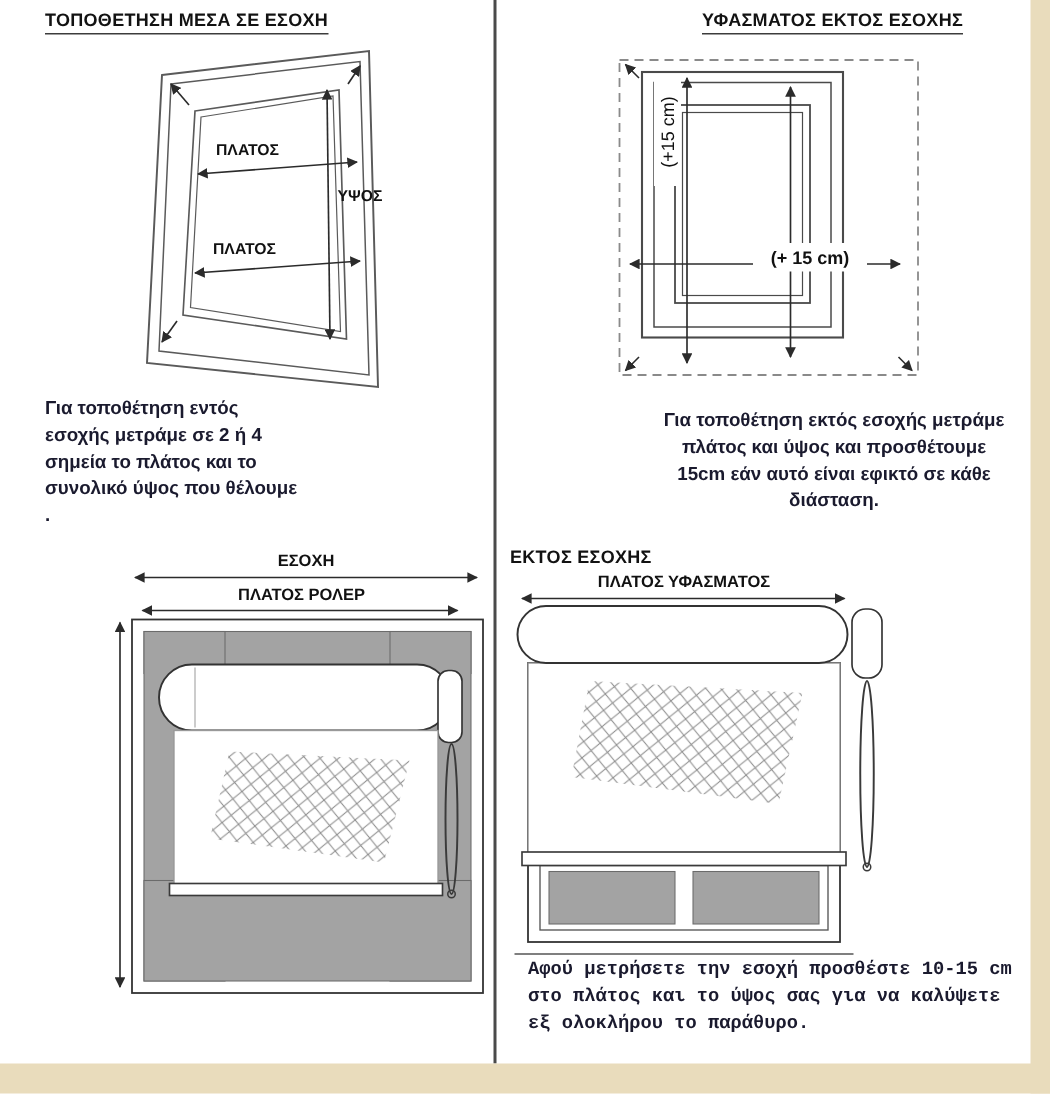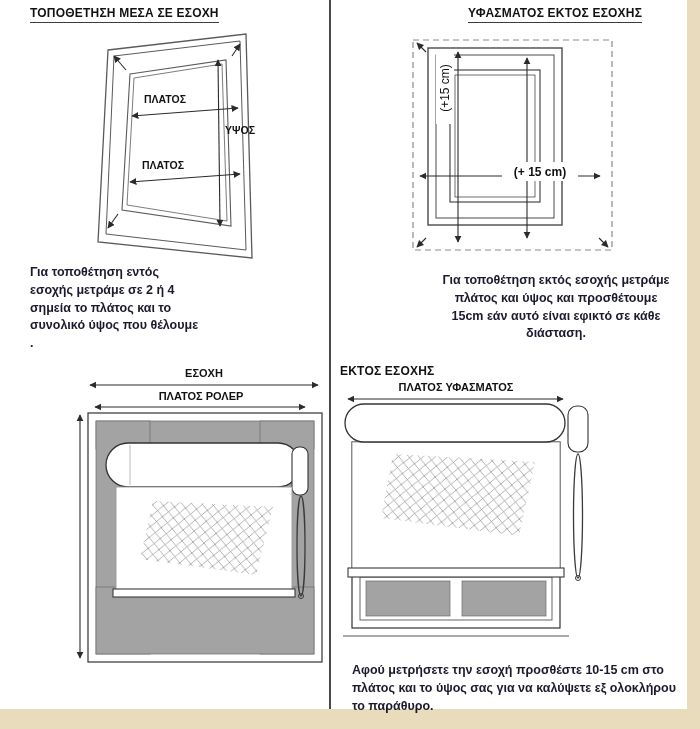--- a/index.html
+++ b/index.html
@@ -180,13 +180,13 @@
   <polygon points="58,76 200,84 184,158 46,140" fill="url(#meshBR)"></polygon>
   <rect x="13" y="190" width="216" height="9" fill="#ffffff" stroke="#3a3a3a" stroke-width="1.1"></rect>
 
   <rect x="10" y="26" width="220" height="38" rx="19" fill="#ffffff" stroke="#333333" stroke-width="1.3"></rect>
   <rect x="233" y="28" width="20" height="46" rx="9" fill="#ffffff" stroke="#333333" stroke-width="1.1"></rect>
 
   <ellipse cx="243" cy="138" rx="4.5" ry="62" fill="none" stroke="#3a3a3a" stroke-width="1.3"></ellipse>
   <circle cx="243" cy="200" r="2.5" fill="none" stroke="#3a3a3a" stroke-width="1"></circle>
 </svg>
 
-<div class="caption" style="left:352px; top:662px; width:325px;">Αφού μετρήσετε την εσοχή προσθέστε 10-15 cm στο πλάτος και το ύψος σας για να καλύψετε εξ ολοκλήρου το παράθυρο.</div>
+<div class="caption" style="left:352px; top:638px; width:325px;font-family:Liberation Mono, monospace;">Αφού μετρήσετε την εσοχή προσθέστε 10-15 cm στο πλάτος και το ύψος σας για να καλύψετε εξ ολοκλήρου το παράθυρο.</div>
 
 </body></html>

